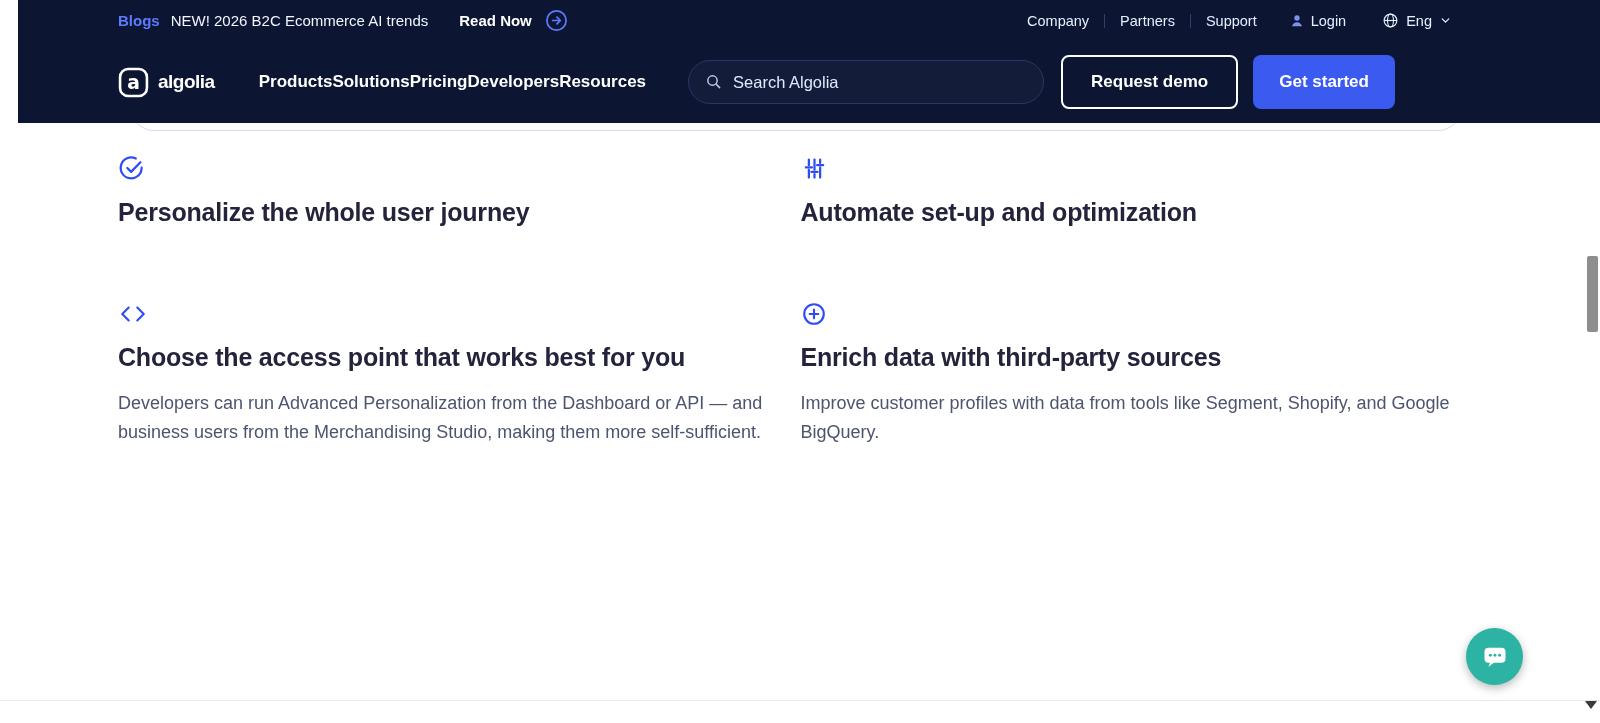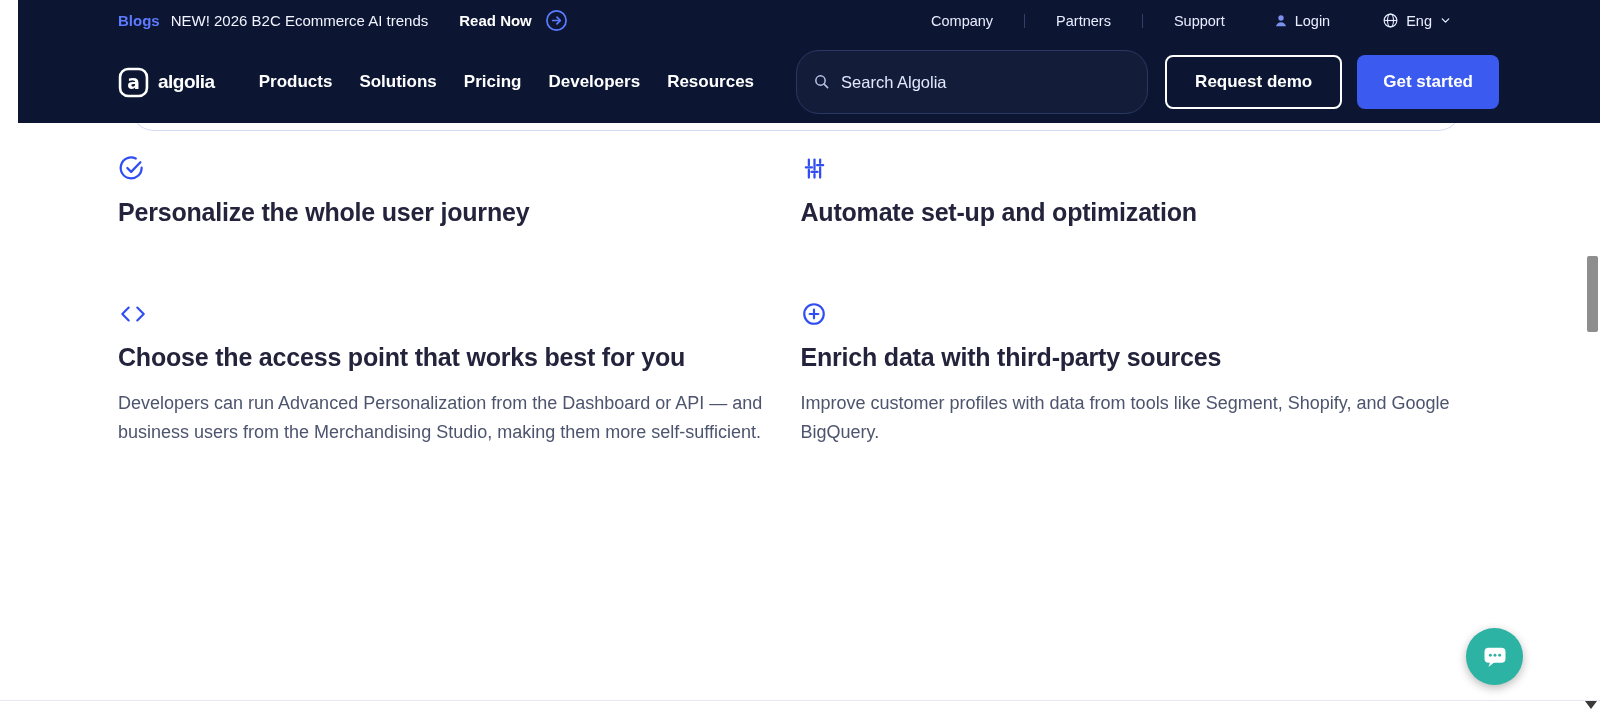--- a/index.html
+++ b/index.html
@@ -10,34 +10,34 @@
   
   .topbar { position:relative; z-index:5; height:41px; background:#0c1633;
             display:flex; align-items:center; justify-content:space-between;
             padding:0 148px 0 100px; }
   .topbar a { text-decoration:none; cursor:pointer; }
   .topbar-left { display:flex; align-items:center; }
   .blogs { color:#5d7bff; font-weight:700; font-size:15px; margin-right:11px; }
   .ann-text { color:#f2f4ff; font-size:15px; }
   .readnow { color:#ffffff; font-weight:700; font-size:15px; margin-left:31px; }
   .arrow-circle { display:inline-flex; margin-left:13px; cursor:pointer; }
-  .topbar-right { display:flex; align-items:center; gap:16px; }
+  .topbar-right { display:flex; align-items:center; gap:0; }
   .topbar-right a { color:#e9edff; font-size:14.5px; }
   .vdiv { width:1px; height:14px; background:#333e6b; margin:0 15px; display:inline-block; }
   .login { display:inline-flex; align-items:center; gap:6px; margin-left:32px; }
   .lang  { display:inline-flex; align-items:center; gap:7px; margin-left:36px; }
 
   
   .navbar { position:relative; z-index:5; height:82px; background:#0c1633;
             display:flex; align-items:center; padding:0 101px 0 100px; }
   .brand { display:flex; align-items:center; gap:9px; cursor:pointer; text-decoration:none; }
   .wordmark { color:#fff; font-size:19px; font-weight:700; letter-spacing:-0.5px;text-align:right; }
-  .nav-items { list-style:none; display:flex; gap:27px; margin-left:44px; }
+  .nav-items { list-style:none; display:flex; margin-left:44px; }
   .nav-items li { color:#ffffff; font-size:17px; font-weight:600; cursor:pointer; white-space:nowrap; }
-  .search { margin-left:42px; width:356px; height:64px; border:1px solid #2b3763; border-radius:23px;
+  .search { margin-left:42px; width:356px; height:44px; border:1px solid #2b3763; border-radius:23px;
             background:rgba(255,255,255,0.03); display:flex; align-items:center; padding:0 16px; gap:10px; cursor:text; }
   .search input { flex:1; background:transparent; border:none; outline:none; color:#e8ecff; font-size:16.5px;
                   font-family:"Liberation Sans","DejaVu Sans",sans-serif; }
   .search input::placeholder { color:#e3e8ff; opacity:1; }
   .btn-outline { margin-left:17px; height:54px; padding:0 28px; background:transparent;
                  border:2px solid #ffffff; border-radius:8px; color:#fff; font-size:17px; font-weight:700;
                  cursor:pointer; font-family:inherit; white-space:nowrap; }
   .btn-primary { margin-left:15px; height:54px; padding:0 26px; background:#3a5af0; border:none;
                  border-radius:8px; color:#fff; font-size:17px; font-weight:700; cursor:pointer;
                  font-family:inherit; white-space:nowrap; }

